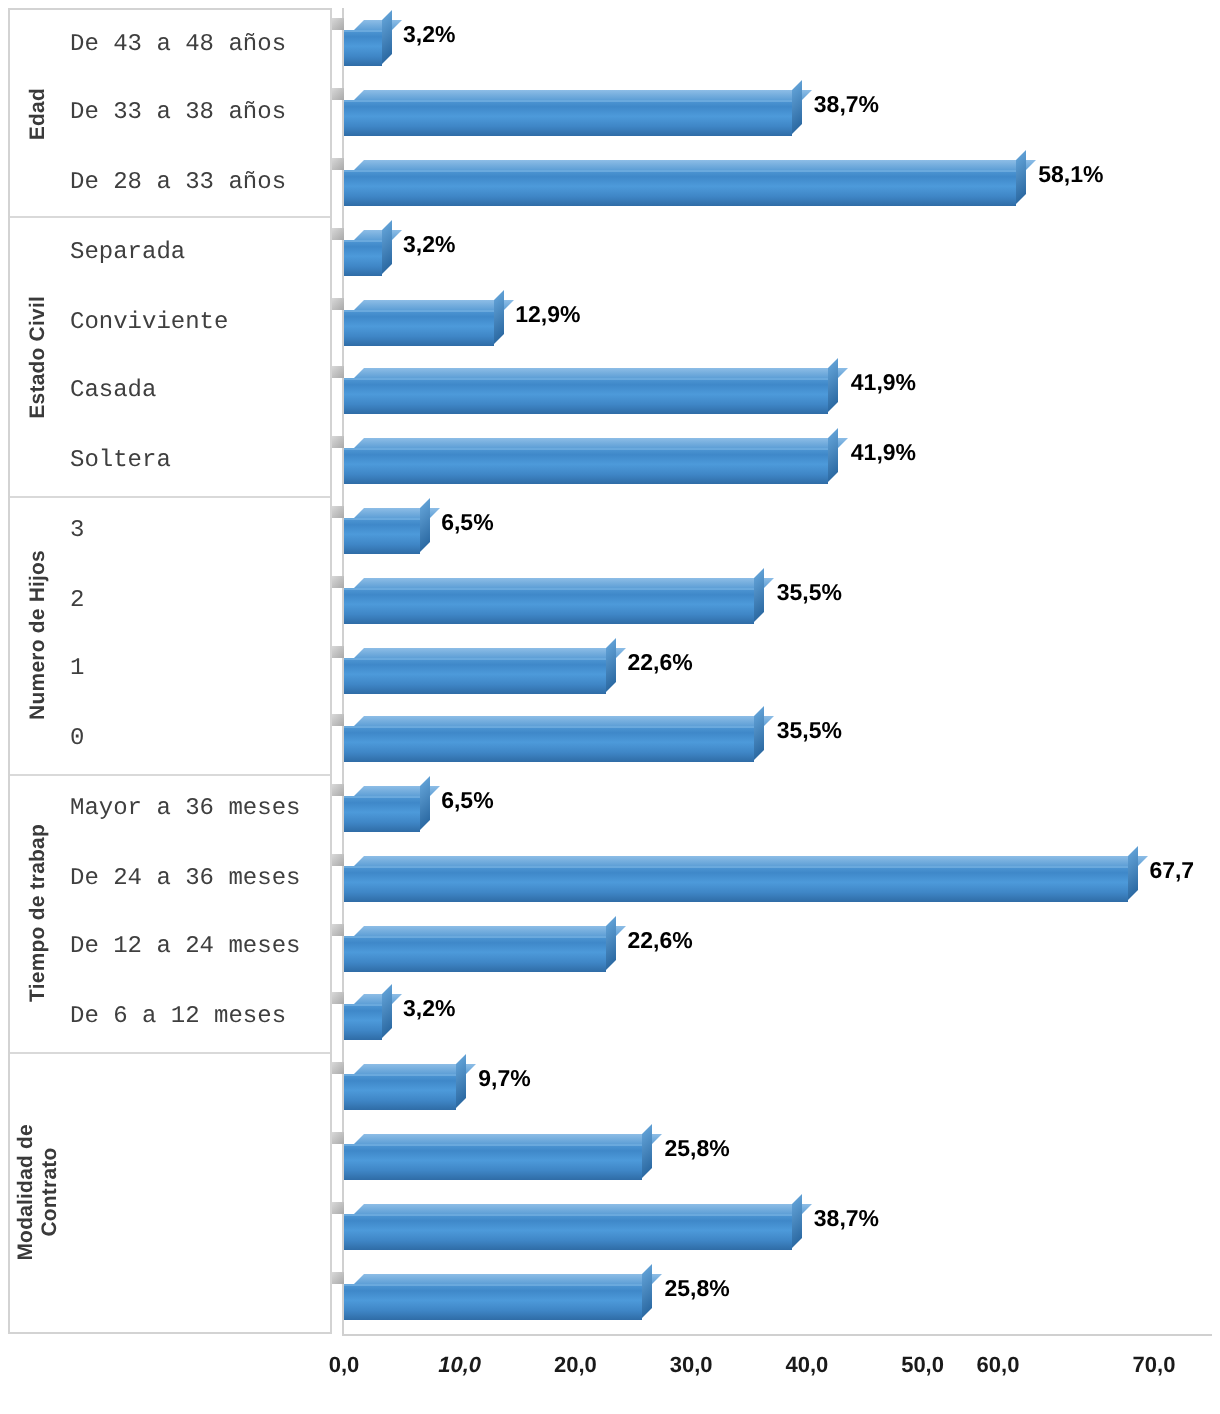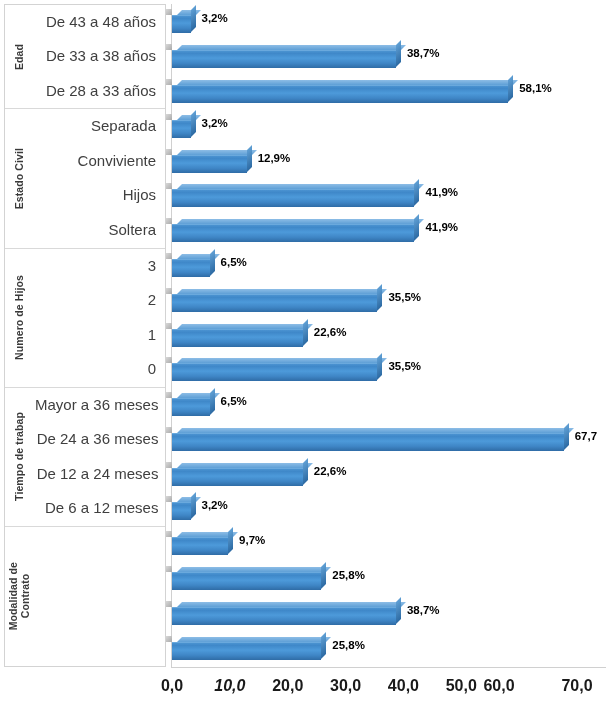--- a/index.html
+++ b/index.html
@@ -64,25 +64,26 @@
 
   .group-cats {
     flex: 1 1 auto;
     display: flex;
     flex-direction: column;
     justify-content: space-around;
     padding-right: 9px;
     box-sizing: border-box;
   }
   .cat-label {
-    text-align: right;
-    font-size: 15px;
+    text-align: left;
+    font-size: 12px;
     color: #3f3f3f;
     line-height: 1.1;
     white-space: nowrap;
+    font-family: Liberation Mono, monospace;
   }
 
   
   #plot {
     position: absolute;
     left: 166px;
     top: 4px;
     width: 440px;
     height: 663px;
     text-align: center;
@@ -178,21 +179,21 @@
     position: absolute;
     left: 5px;
     right: 0;
     top: 0;
     height: 1px;
     background: #d0d0d0;
   }
   .x-tick-label {
     position: absolute;
     top: 10px;
-    font-size: 16px;
+    font-size: 11px;
     font-weight: bold;
     color: #1a1a1a;
     transform: translateX(-50%);
     white-space: nowrap;
   }
 </style>
 </head>
 <body>
 
 <div id="chart-root">
@@ -208,21 +209,21 @@
           <div class="cat-label">De 28 a 33 años</div>
         </div>
       </div>
       <div class="group-block" style="height: 139.158px;">
         <div class="group-title">
           <span>Estado Civil</span>
         </div>
         <div class="group-cats">
           <div class="cat-label">Separada</div>
           <div class="cat-label">Conviviente</div>
-          <div class="cat-label">Hijos</div>
+          <div class="cat-label">Casada</div>
           <div class="cat-label">Soltera</div>
         </div>
       </div>
       <div class="group-block" style="height: 139.158px;">
         <div class="group-title">
           <span>Numero de Hijos</span>
         </div>
         <div class="group-cats">
           <div class="cat-label">3</div>
           <div class="cat-label">2</div>

